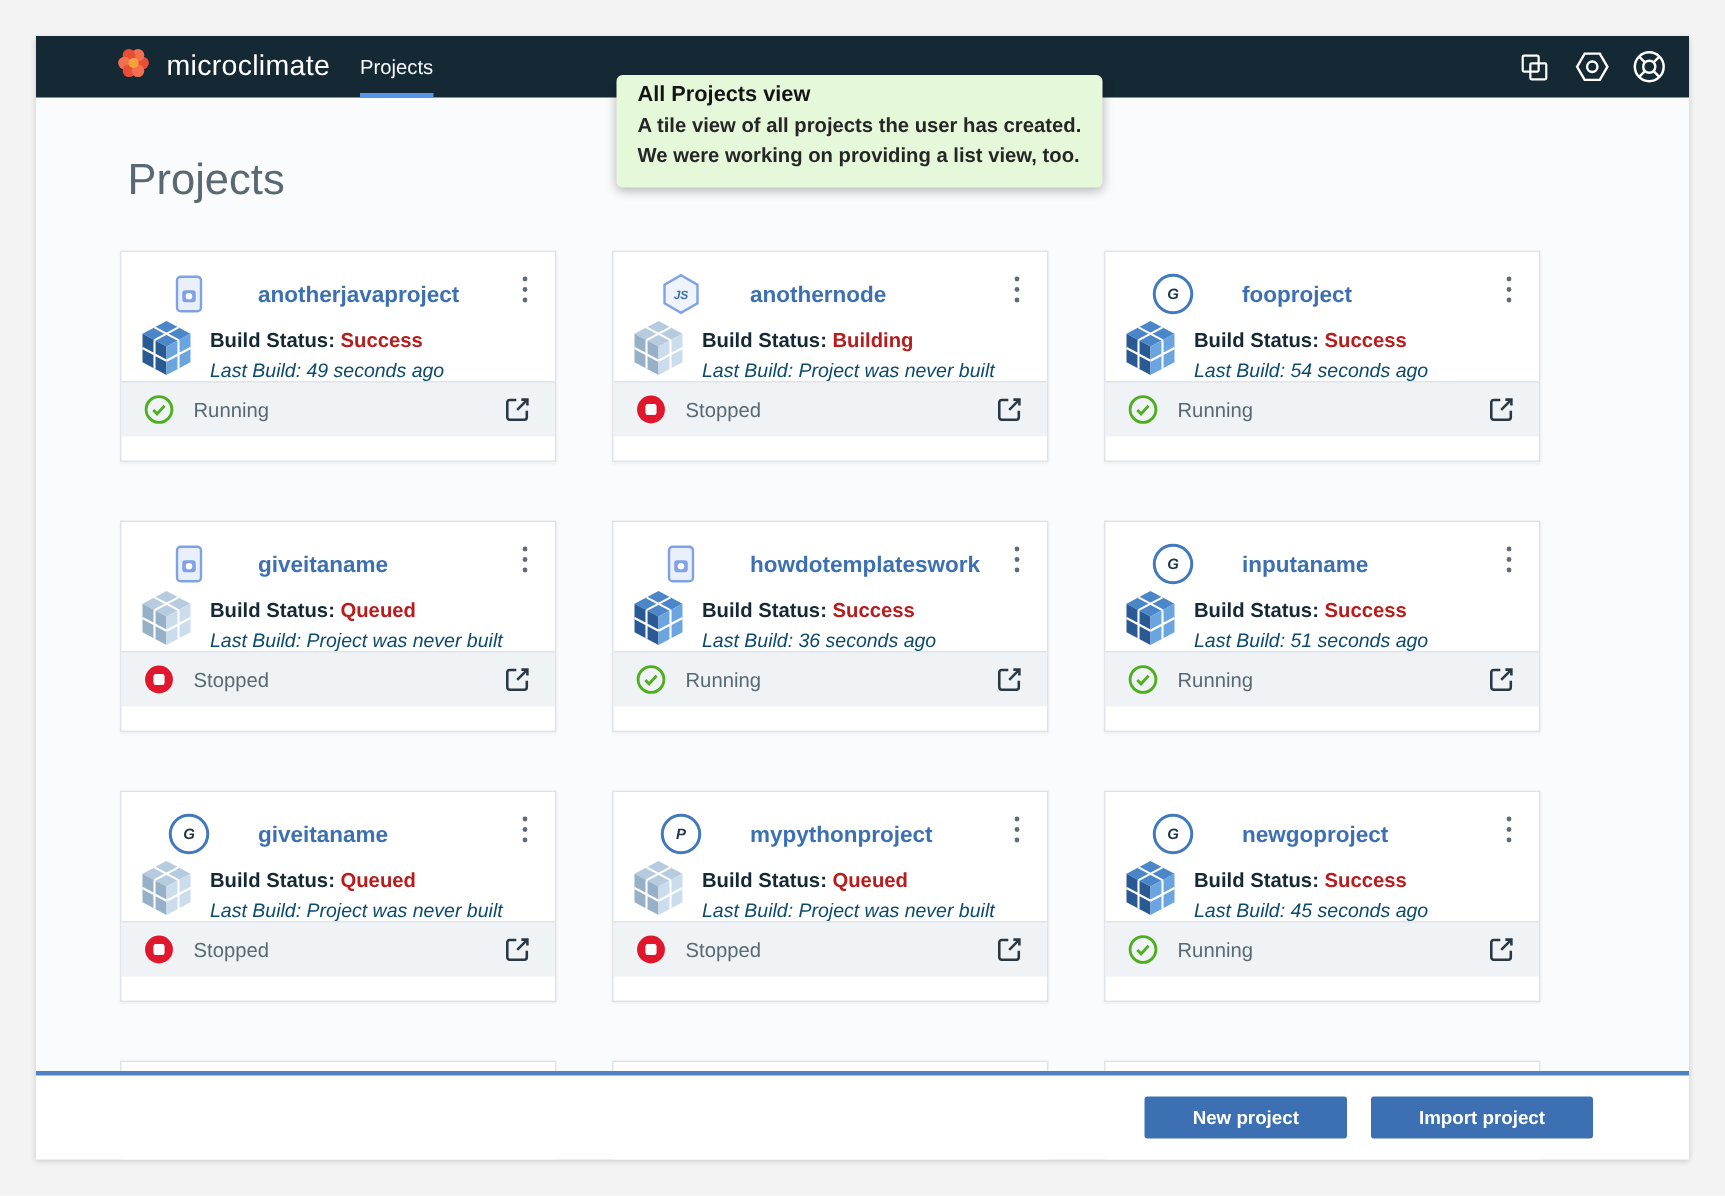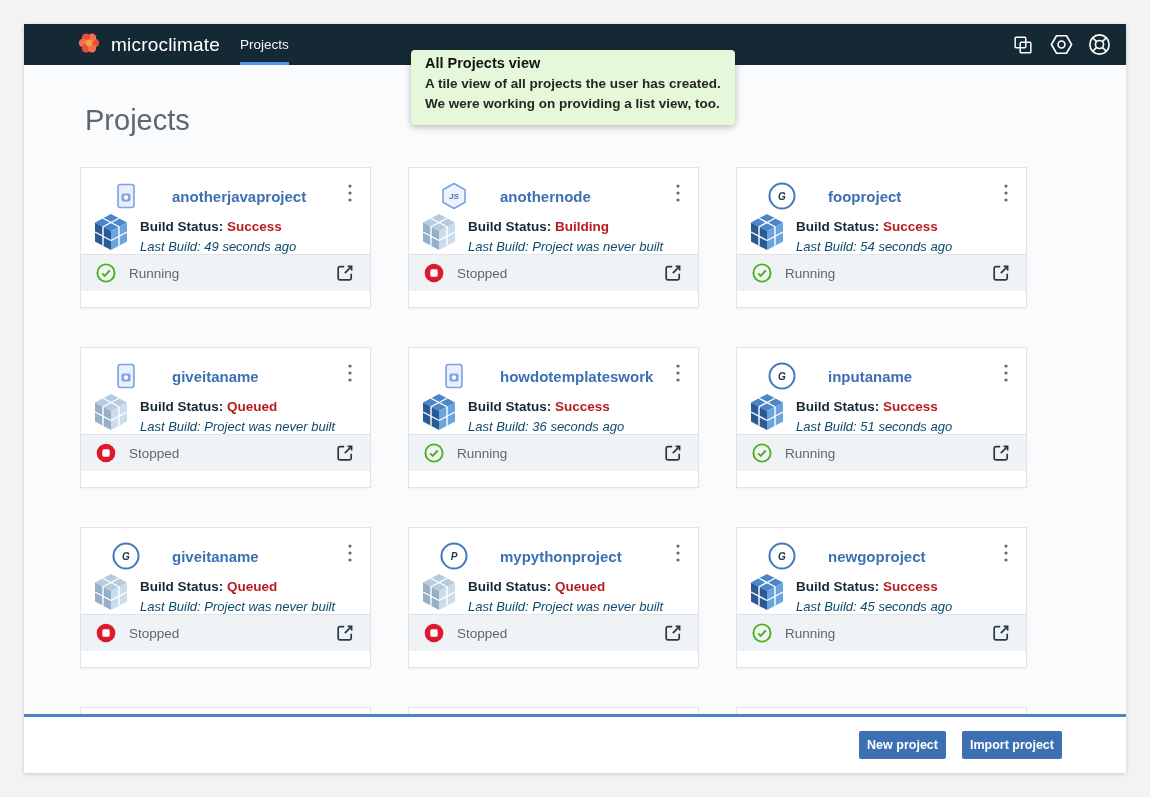--- a/index.html
+++ b/index.html
@@ -52,21 +52,21 @@
     border-top:1px solid #e0e4e8;display:flex;align-items:center;padding:0 15px;box-sizing:border-box;}
   .state-icon{width:20px;height:20px;margin-right:13px;}
   .state-label{font-size:13.5px;color:#5a6872;flex:1;}
   .launch{width:20px;height:20px;cursor:pointer;}
   .card.stub{box-shadow:none;}
 
   
   .bottombar{position:absolute;left:0;right:0;bottom:0;height:59px;background:#ffffff;
     border-top:3px solid #4e82c3;box-sizing:border-box;display:flex;align-items:center;
     justify-content:flex-end;gap:16px;padding-right:64px;z-index:20;}
-  .btn{height:28px;padding:0 8px;background:#3d70b2;color:#ffffff;font-size:12.5px;font-weight:700;
+  .btn{height:28px;padding:0 32px;background:#3d70b2;color:#ffffff;font-size:12.5px;font-weight:700;
     border:none;border-radius:2px;display:flex;align-items:center;cursor:pointer;font-family:inherit;}
 </style>
 </head>
 <body>
 
 <div class="app">
 
   <div class="navbar">
     <div class="brand">
       <span>

